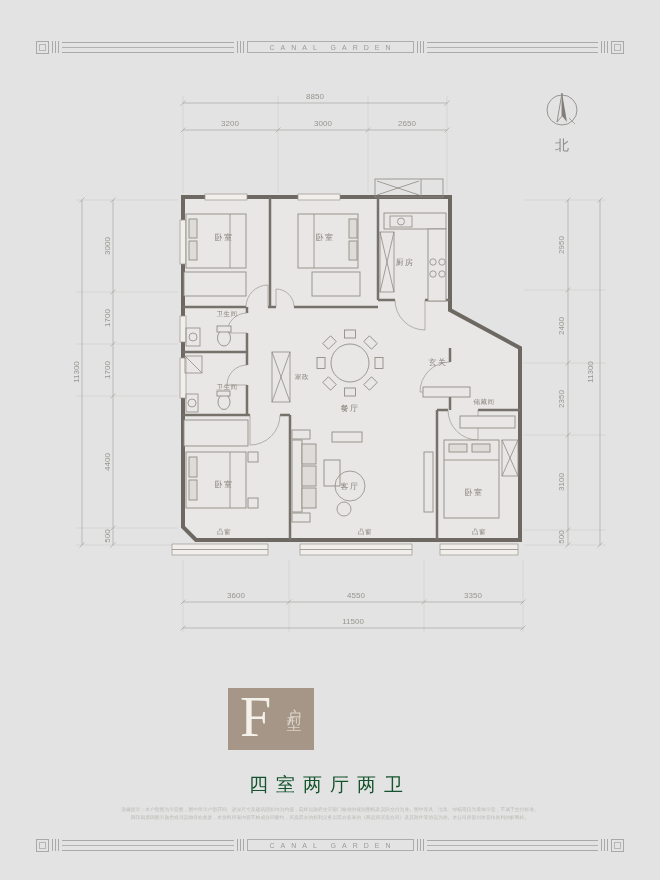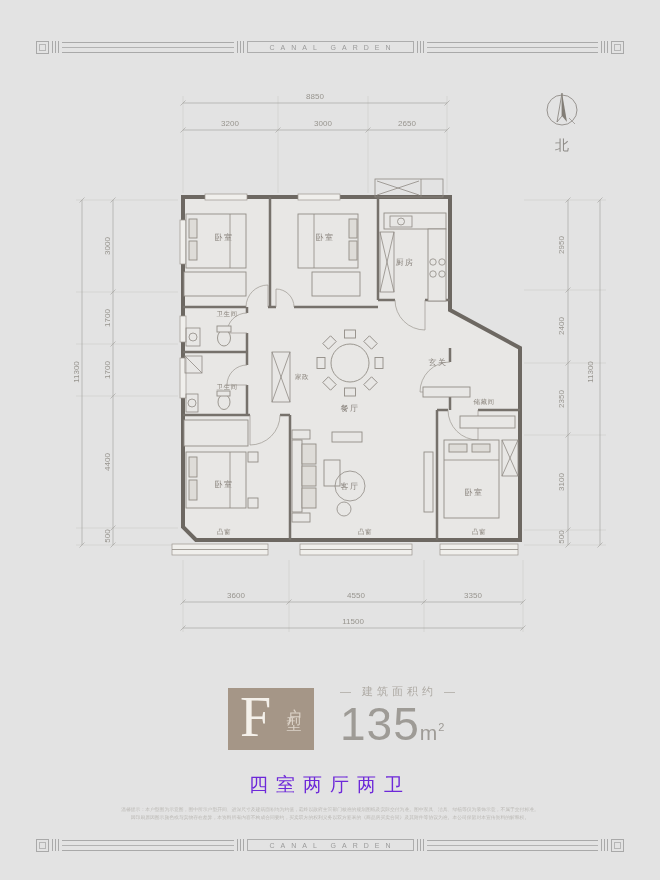--- a/index.html
+++ b/index.html
@@ -40,21 +40,21 @@
             font-size:56px;line-height:62px;color:#f4f0ea;}
   .badge .tl{position:absolute;right:11px;top:8px;writing-mode:vertical-rl;font-size:15px;
              letter-spacing:8px;color:#dcd3c8;}
   .areabox{position:absolute;left:340px;top:684px;width:120px;}
   .areabox .pre{font-size:11px;letter-spacing:4px;color:#aeaaa4;white-space:nowrap;}
   .areabox .big{margin-top:2px;font-size:46px;font-weight:100;color:#9e9b96;line-height:1;
                 letter-spacing:1px;white-space:nowrap;}
   .areabox .unit{font-size:21px;font-weight:300;}
   .areabox sup{font-size:11px;vertical-align:9px;}
   .summary{position:absolute;left:0;top:772px;width:660px;text-align:center;font-size:19px;
-           letter-spacing:8px;color:#6d28d9;}
+           letter-spacing:8px;color:#14532d;}
   .disc{position:absolute;left:10px;top:806px;width:640px;text-align:center;font-size:6px;
         line-height:1.65;color:#bcbab6;transform:scale(.8);transform-origin:50% 0;}
 </style>
 </head>
 <body>
 
 <div class="page">
 
   <div class="band top">
     <span class="cap"></span>
@@ -295,24 +295,20 @@
     <text class="room" x="474" y="495">卧室</text>
     <text class="rooms" x="224" y="534">凸窗</text>
     <text class="rooms" x="365" y="534">凸窗</text>
     <text class="rooms" x="479" y="534">凸窗</text>
   </svg>
 
   <div class="badge">
     <span class="f">F</span>
     <span class="tl">户型</span>
   </div>
-  <div class="areabox">
-    <div class="pre">— 建筑面积约 —</div>
-    <div class="big"><span>135</span><span class="unit"><span>m</span><sup>2</sup></span></div>
-  </div>
 
   <div class="summary">四室两厅两卫</div>
 
   <div class="disc">
     <div>温馨提示：本户型图为示意图，图中所示户型开间、进深尺寸及建筑面积均为约值，最终以政府主管部门核准的规划图纸及实际交付为准。图中家具、洁具、绿植等仅为装饰示意，不属于交付标准。</div>
     <div>因印刷原因图示颜色或与实物存在差异，本资料所有内容不构成合同要约，买卖双方的权利义务以双方签署的《商品房买卖合同》及其附件等协议为准。本公司保留对本宣传资料的解释权。</div>
   </div>
 
   <div class="band bottom">
     <span class="cap"></span>

